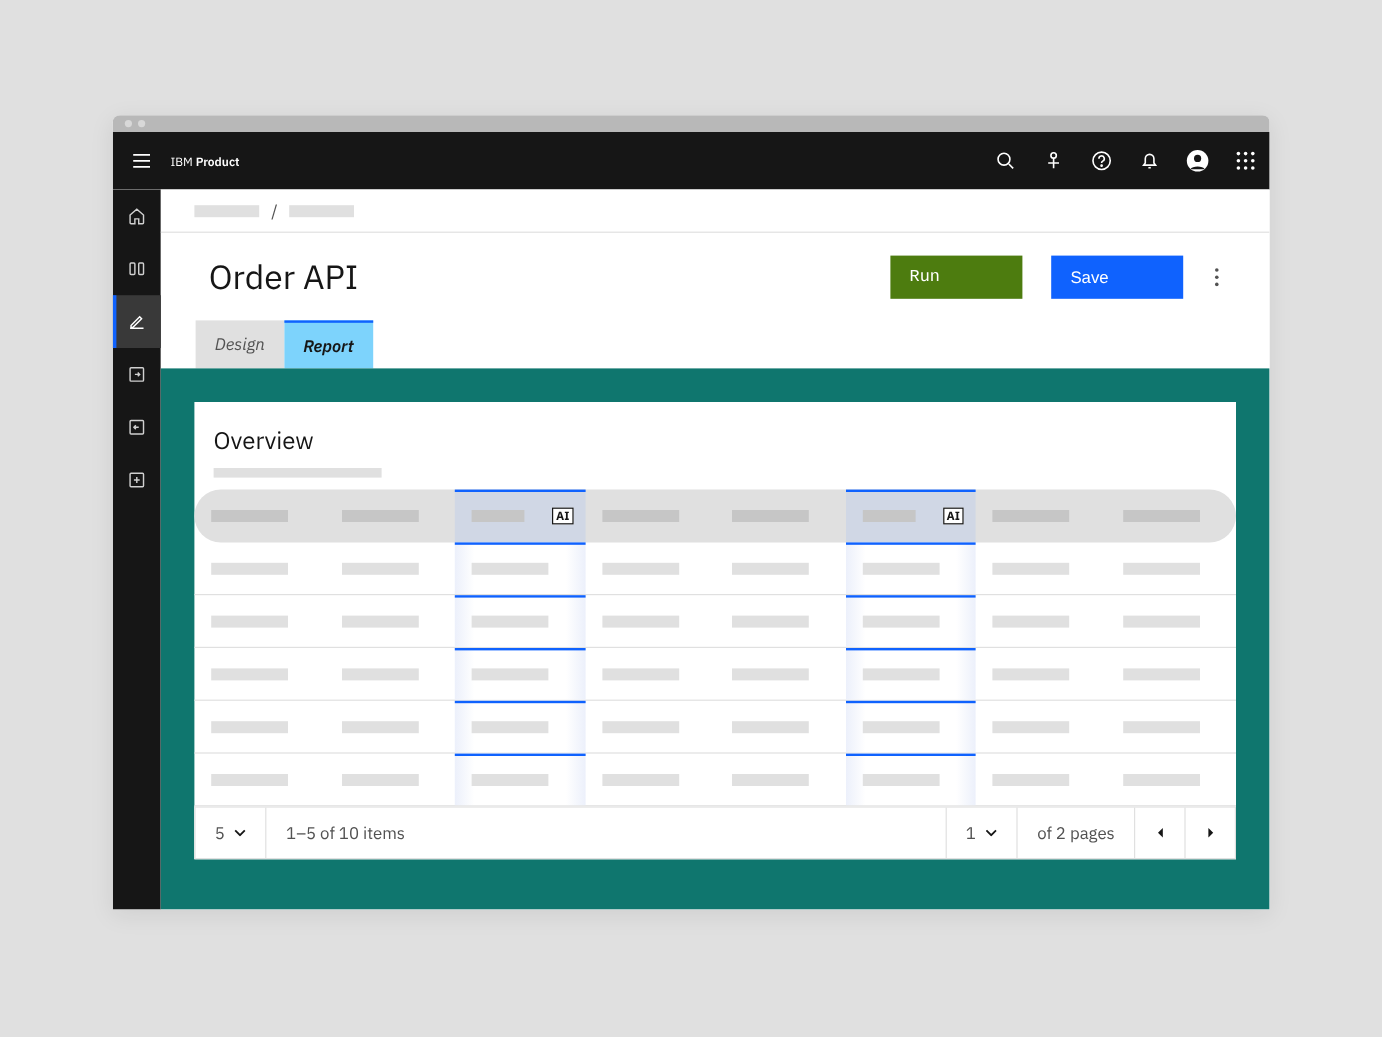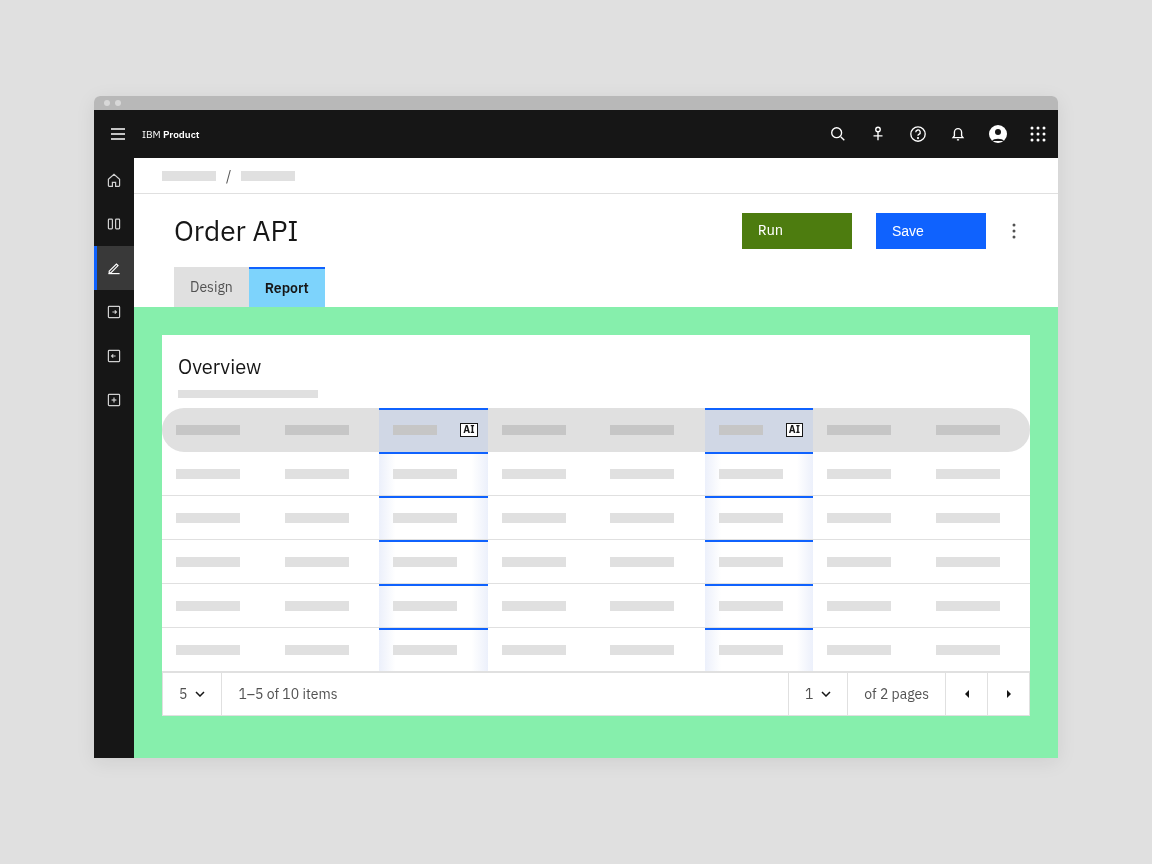--- a/index.html
+++ b/index.html
@@ -121,40 +121,41 @@
   .btn-primary { background: #0f62fe; color: #ffffff; }
   .btn-gap { width: 24px; }
   .overflow-menu {
     width: 32px; height: 36px;
     display: flex; align-items: center; justify-content: center;
     margin-left: 12px;
     color: #525252;
   }
   .tabs {
     display: flex;
-    margin: 18px 28px 0 40px;
+    margin: 18px 28px 0 29px;
+    font-style: italic;
   }
   .tab {
     padding: 0 16px;
     height: 40px;
     display: flex; align-items: center;
     font-size: 14px;
     background: #e0e0e0;
     color: #525252;
     cursor: pointer;
   }
   .tab.active {
     background: #7dd3fc;
     color: #161616;
     font-weight: 600;
     border-top: 2px solid #0f62fe;
     padding-top: 0;
   }
   .content-area {
-    background: #86efac;
+    background: #0f766e;
     flex: 1;
     padding: 28px;
   }
   .panel {
     background: #fff;
   }
   .panel-header {
     padding: 18px 16px 10px 16px;
   }
   .panel-title { font-size: 20px; font-weight: 400; color: #161616; }

